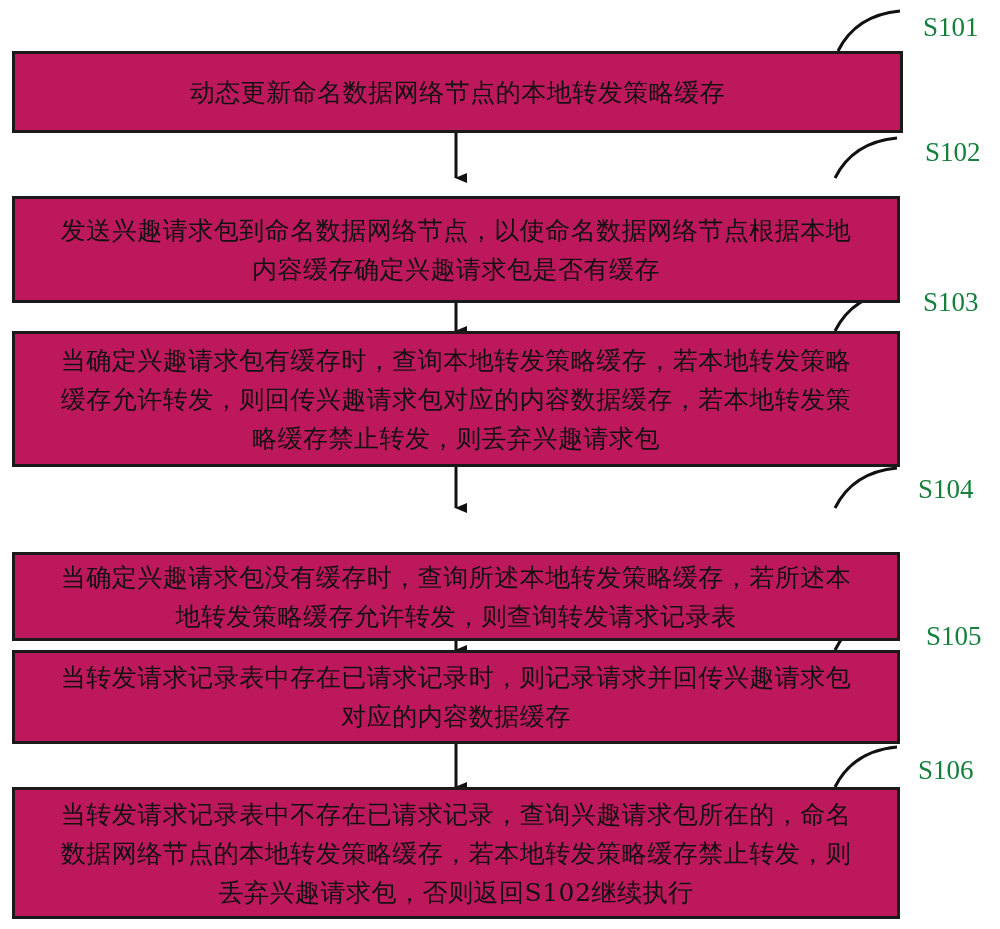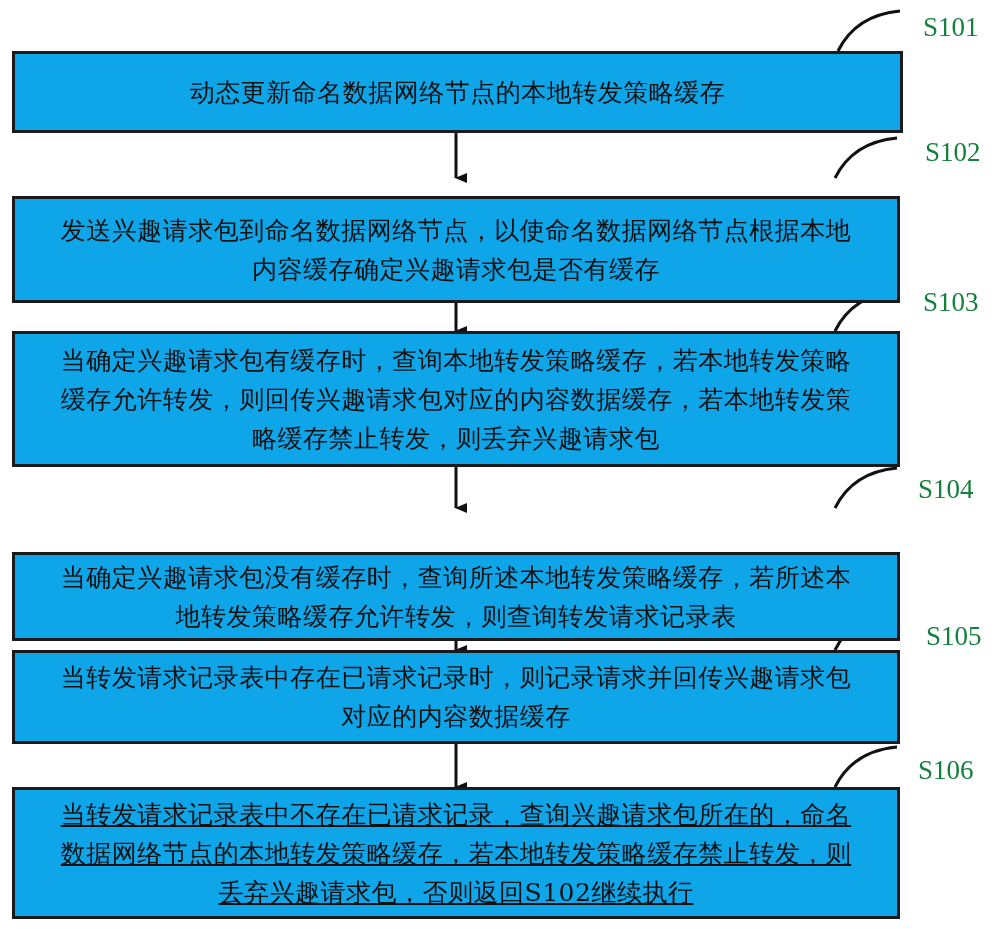--- a/index.html
+++ b/index.html
@@ -1,20 +1,20 @@
 <!DOCTYPE html>
 <html><head>
   <meta charset="utf-8">
   <style>
     html, body { margin: 0; padding: 0; background: #ffffff; }
     body { width: 1000px; height: 929px; position: relative; overflow: hidden;
            font-family: "DejaVu Serif", "Liberation Serif", serif; color: #111; }
     .box { position: absolute; box-sizing: border-box; border: 3px solid #1a1a1a;
            display: flex; align-items: center; justify-content: center; text-align: center;
-           background: #0ea5e9; }
+           background: #be185d; }
     .box-text { font-size: 25px; line-height: 39px; letter-spacing: 0.5px; padding: 0 10px; white-space: pre-line; }
     .step-label { position: absolute; font-family: "Liberation Serif", serif; font-size: 27px; color: #15803d; }
     svg.connectors { position: absolute; left: 0; top: 0; }
   </style>
 </head>
 <body>
 
 <svg class="connectors" width="1000" height="929">
   <defs>
     <marker id="arrowhead" markerWidth="10" markerHeight="12" refX="5" refY="11" orient="auto" markerUnits="userSpaceOnUse">
@@ -51,21 +51,21 @@
 略缓存禁止转发，则丢弃兴趣请求包</span>
 </div>
 <div class="box" id="box-3" style="left:12px; top:508px; width:888px; height:89px;margin-top:44px;">
   <span class="box-text">当确定兴趣请求包没有缓存时，查询所述本地转发策略缓存，若所述本
 地转发策略缓存允许转发，则查询转发请求记录表</span>
 </div>
 <div class="box" id="box-4" style="left:12px; top:650px; width:888px; height:94px;">
   <span class="box-text">当转发请求记录表中存在已请求记录时，则记录请求并回传兴趣请求包
 对应的内容数据缓存</span>
 </div>
-<div class="box" id="box-5" style="left:12px; top:787px; width:888px; height:132px;text-decoration:underline;">
+<div class="box" id="box-5" style="left:12px; top:787px; width:888px; height:132px;">
   <span class="box-text">当转发请求记录表中不存在已请求记录，查询兴趣请求包所在的，命名
 数据网络节点的本地转发策略缓存，若本地转发策略缓存禁止转发，则
 丢弃兴趣请求包，否则返回S102继续执行</span>
 </div>
 
 <span class="step-label" id="label-0" style="left:923px; top:12px;">S101</span>
 <span class="step-label" id="label-1" style="left:925px; top:137px;">S102</span>
 <span class="step-label" id="label-2" style="left:923px; top:287px;">S103</span>
 <span class="step-label" id="label-3" style="left:918px; top:474px;">S104</span>
 <span class="step-label" id="label-4" style="left:926px; top:621px;">S105</span>

